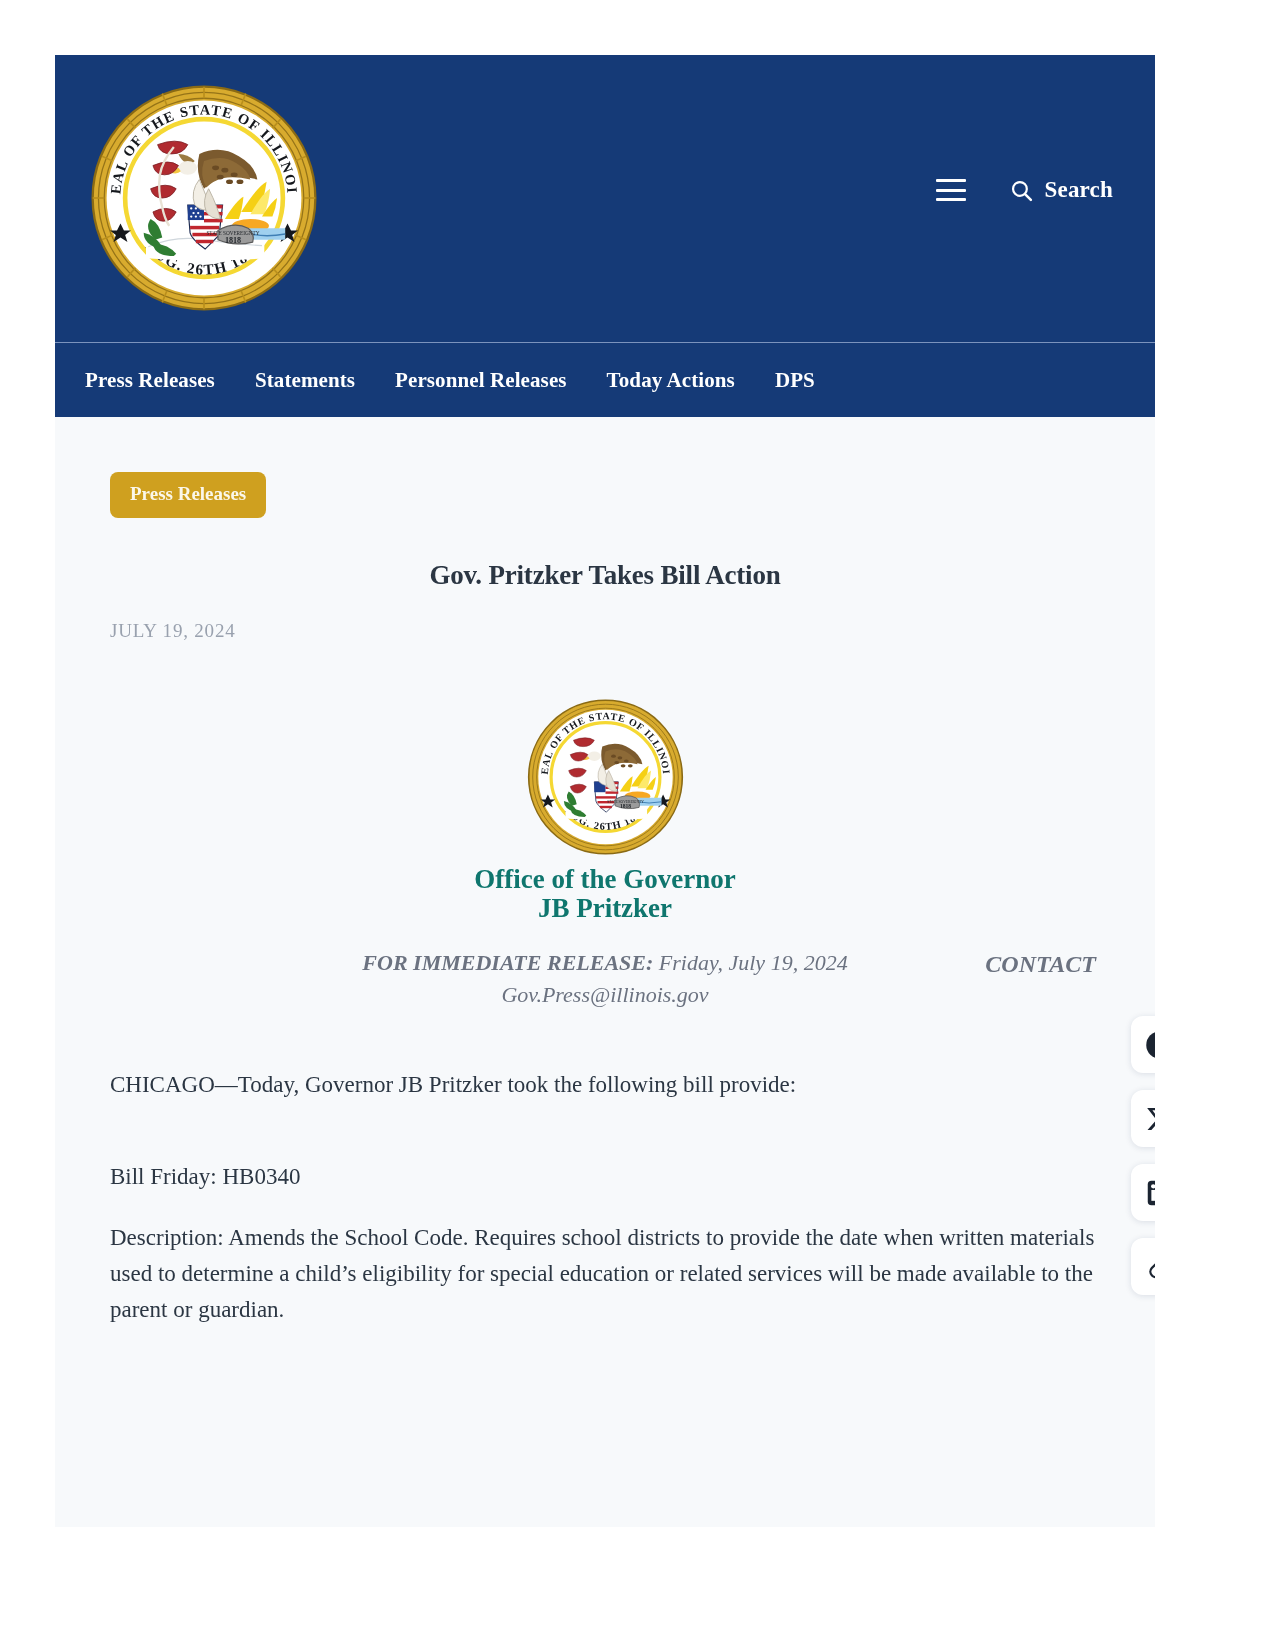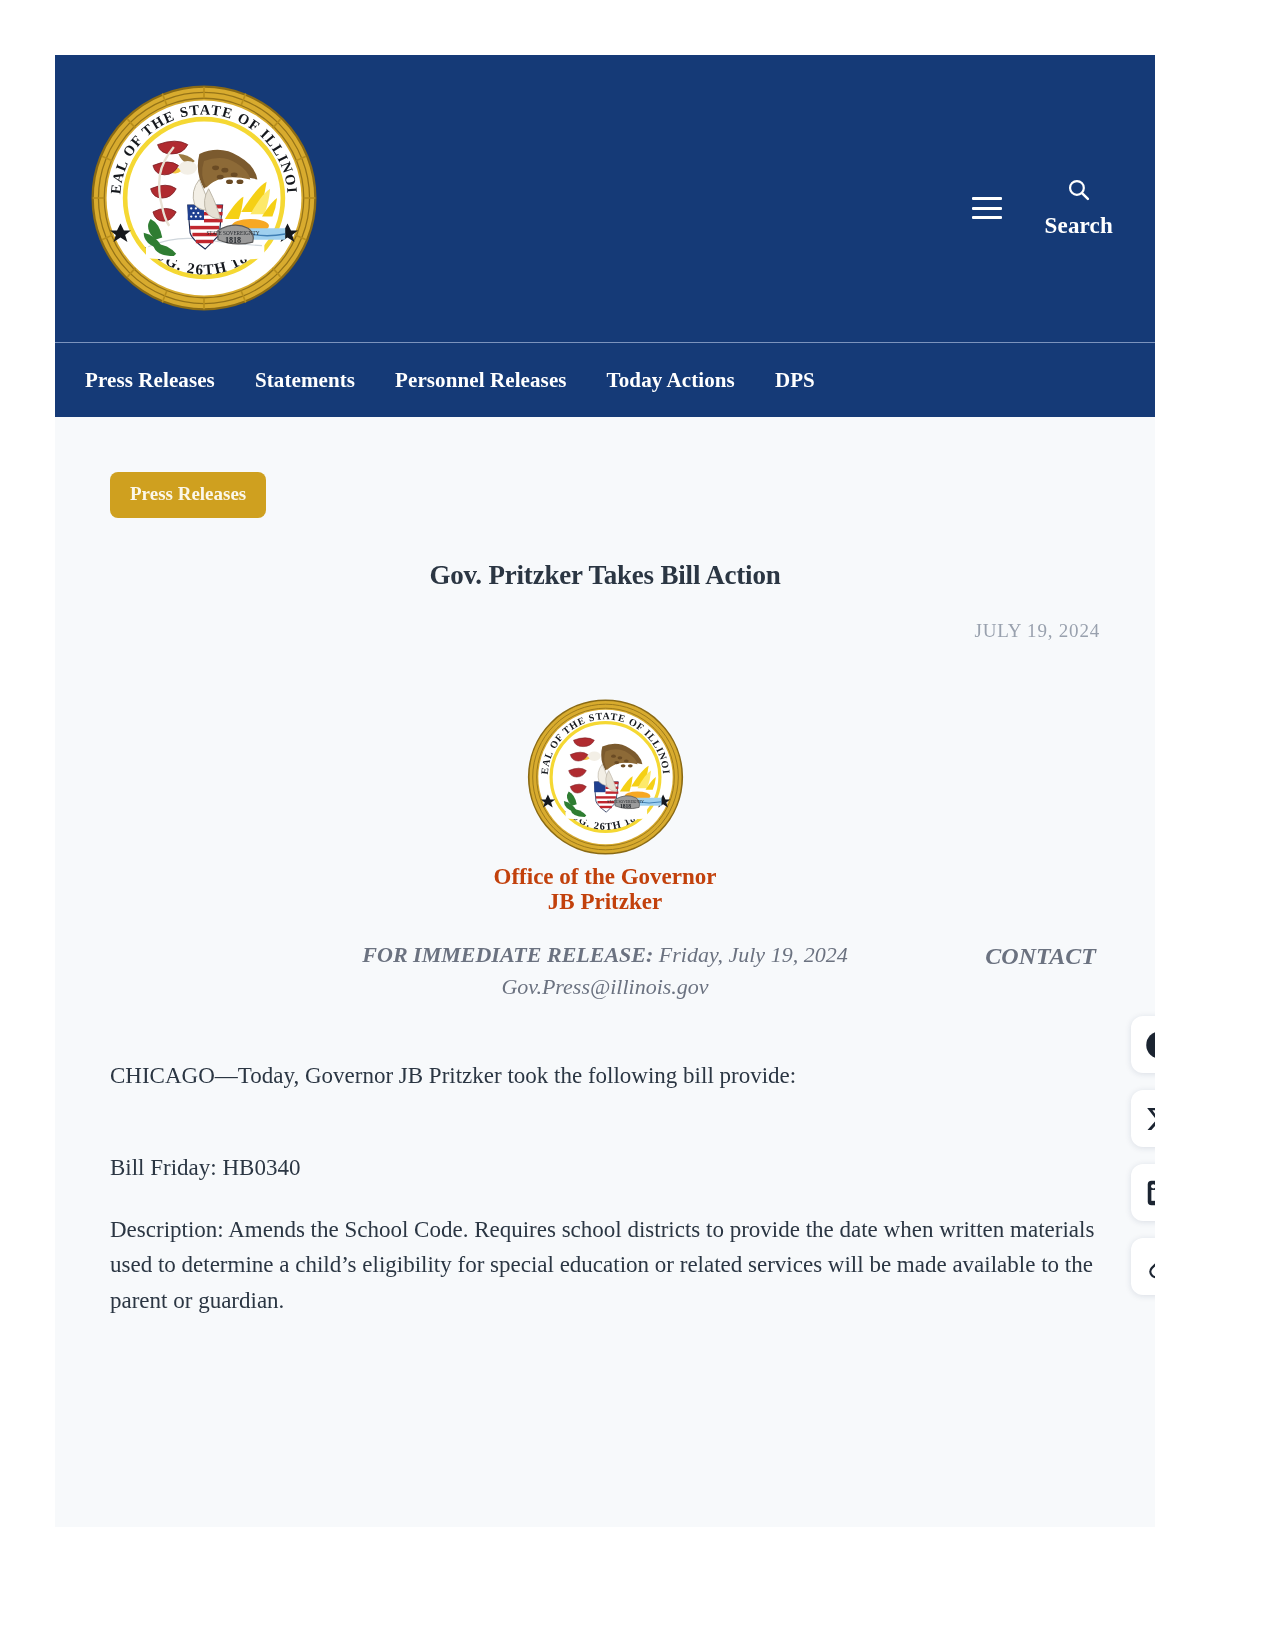--- a/index.html
+++ b/index.html
@@ -61,21 +61,20 @@
     height: 3px;
     width: 100%;
     background: #ffffff;
     border-radius: 1px;
   }
   .search-group {
     display: flex;
     align-items: center;
     gap: 11px;
     cursor: pointer;
-    flex-direction: column;
   }
   .search-label {
     color: #ffffff;
     font-size: 23px;
     font-weight: bold;
     letter-spacing: 0.2px;
     font-family: "Liberation Serif", serif;
   }
 
   
@@ -124,40 +123,40 @@
     text-align: center;
     font-size: 27px;
     font-weight: bold;
     color: #2b3643;
     font-family: "Liberation Serif", serif;
     letter-spacing: -0.2px;
   }
 
   .article-date {
     margin-top: 29px;
-    text-align: right;
+    text-align: left;
     font-size: 19px;
     color: #99a1ae;
     font-family: "Liberation Serif", serif;
     letter-spacing: 0.8px;
   }
 
   .letterhead {
     margin-top: 55px;
     text-align: center;
   }
   .letterhead-seal {
     width: 173px;
     height: 160px;
     display: inline-block;
   }
   .letterhead-line1, .letterhead-line2 {
-    font-size: 23px;
+    font-size: 27px;
     font-weight: bold;
-    color: #c2410c;
+    color: #0f766e;
     font-family: "Liberation Serif", serif;
     line-height: 1.08;
   }
   .letterhead-line1 { margin-top: 4px; }
 
   .release-row {
     margin-top: 24px;
     position: relative;
     text-align: center;
     color: #6b7280;

